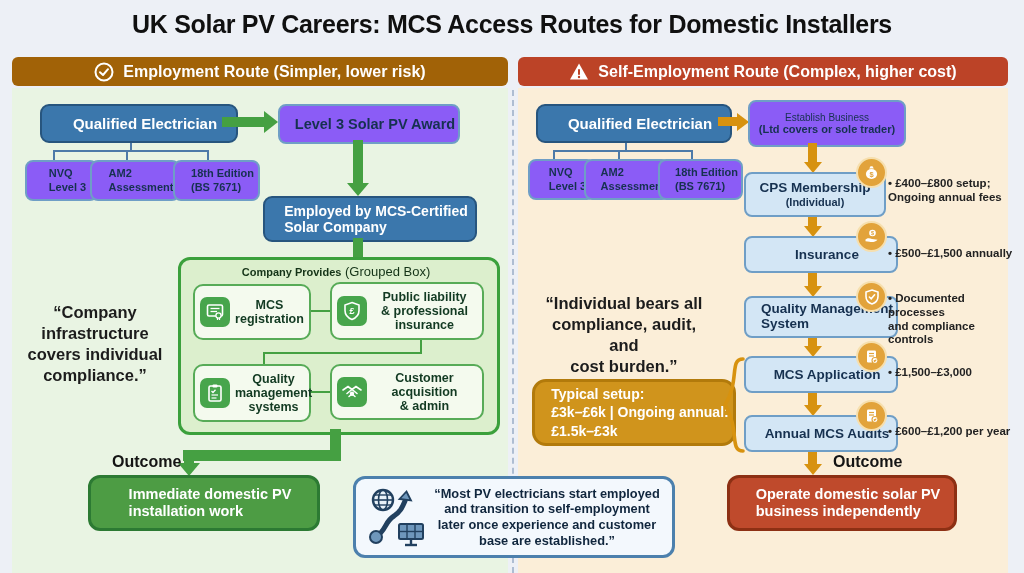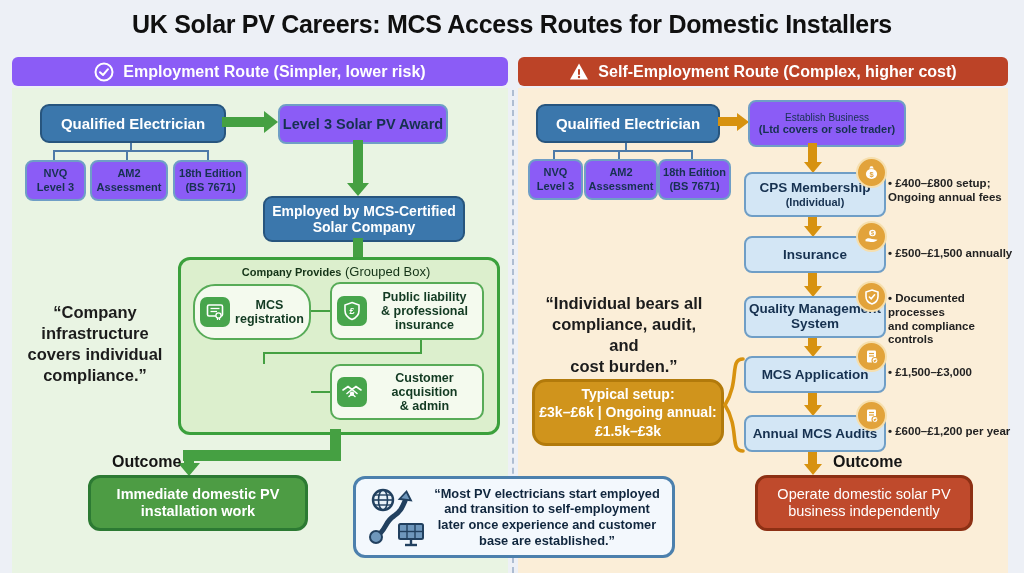--- a/index.html
+++ b/index.html
@@ -1,26 +1,26 @@
 <!DOCTYPE html>
 <html><head>
 <meta charset="utf-8">
 <style>
   html,body{margin:0;padding:0;}
   body{font-family:"Liberation Sans", sans-serif; background:#eef1f6;}
   .page{position:relative;width:1024px;height:573px;background:#edf0f6;overflow:hidden;}
   .abs{position:absolute;}
   .pre{white-space:pre-line;}
-  .ctr{display:flex;align-items:center;justify-content:center;text-align:center;}
+  .ctr{display:flex;align-items:center;justify-content:center;padding-left:12px;}
   .b{font-weight:bold;}
 
   .title{left:0;top:10px;width:1024px;text-align:center;font-size:25px;font-weight:bold;color:#101010;letter-spacing:-0.3px;}
 
   .hdr{height:29px;border-radius:6px;display:flex;align-items:center;justify-content:center;gap:9px;color:#ffffff;font-size:16px;font-weight:bold;}
-  .hdrL{left:12px;top:57px;width:496px;background:#8b5cf6;}
+  .hdrL{left:12px;top:57px;width:496px;background:#a16207;}
   .hdrR{left:518px;top:57px;width:490px;background:#bc4327;}
 
   .bodyL{left:12px;top:88px;width:496px;height:485px;background:#e9f4e3;}
   .bodyR{left:518px;top:88px;width:490px;height:485px;background:#fbeed8;}
   .divider{left:512px;top:90px;width:0;height:483px;border-left:2px dashed #aebdd2;}
 
   .boxdark{background:#3b77ac;border:2px solid #27557e;border-radius:9px;color:#fff;font-weight:bold;}
   .boxlight{background:#8b5cf6;border:2px solid #6f9ec6;border-radius:8px;color:#163150;font-weight:bold;}
   .qual{font-size:11px;line-height:1.2;}
 
@@ -43,21 +43,21 @@
   .ha.o::after{border-top:9px solid transparent;border-bottom:9px solid transparent;border-left:12px solid #d7920f;}
 
   .group{background:#dcefcd;border:3px solid #3ba03c;border-radius:12px;}
   .card{background:#f4faee;border:2px solid #57ab57;border-radius:10px;display:flex;align-items:center;gap:5px;padding:4px 5px;box-sizing:border-box;}
   .card .txt{flex:1;text-align:center;font-size:12.5px;font-weight:bold;color:#123a22;line-height:1.12;}
   .gicon{width:30px;height:30px;min-width:30px;background:#47a54c;border-radius:7px;display:flex;align-items:center;justify-content:center;}
 
   .quote{font-size:16.5px;font-weight:bold;color:#1c1c1c;line-height:1.28;text-align:center;}
   .outlab{font-size:16px;font-weight:bold;color:#141414;}
   .outgreen{background:#4d9c44;border:3px solid #2c7a33;border-radius:12px;color:#fff;font-weight:bold;font-size:14.5px;line-height:1.2;}
-  .outred{background:#bf4a2c;border:3px solid #8d3014;border-radius:12px;color:#fff;font-weight:normal;font-size:14.5px;line-height:1.2;margin-left:28px;}
+  .outred{background:#bf4a2c;border:3px solid #8d3014;border-radius:12px;color:#fff;font-weight:bold;font-size:14.5px;line-height:1.2;}
   .earn{font-size:13.5px;font-weight:bold;color:#2d8a34;text-align:center;line-height:1.25;}
 
   .step{background:#d3e6f5;border:2px solid #6f9ec6;border-radius:8px;color:#163150;}
   .step .t1{font-size:13.5px;font-weight:bold;line-height:1.1;}
   .step .t2{font-size:11px;font-weight:bold;line-height:1.1;}
   .goldc{width:27px;height:27px;border-radius:50%;background:#e2a33b;border:2px solid #f6dfae;display:flex;align-items:center;justify-content:center;}
   .note{font-size:11.5px;font-weight:600;color:#222;line-height:1.2;}
   .costbox{background:#d0941c;border:3px solid #b27a0b;border-radius:14px;color:#fff;font-weight:bold;font-size:14px;line-height:1.3;}
 
   .callout{background:#f3f8fd;border:3px solid #4c80ad;border-radius:12px;display:flex;align-items:center;gap:6px;padding:6px 10px;box-sizing:border-box;}
@@ -107,21 +107,21 @@
   <div class="abs" style="left:178px;top:262px;width:316px;text-align:center;color:#143317;">
     <span class="b" style="font-size:11px;">Company Provides</span><span style="font-size:13px;"> (Grouped Box)</span>
   </div>
 
   <div class="abs gline" style="left:311px;top:310px;width:19px;height:2px;"></div>
   <div class="abs gline" style="left:311px;top:391px;width:19px;height:2px;"></div>
   <div class="abs gline" style="left:420px;top:340px;width:2px;height:13px;"></div>
   <div class="abs gline" style="left:263px;top:352px;width:159px;height:2px;"></div>
   <div class="abs gline" style="left:263px;top:352px;width:2px;height:12px;"></div>
 
-  <div class="abs card" style="left:193px;top:284px;width:118px;height:56px;border-radius:22px;">
+  <div class="abs card" style="left:193px;top:284px;width:118px;height:56px;">
     <span class="gicon">
       <svg width="20" height="20" viewBox="0 0 20 20">
           <rect x="2.5" y="3" width="15" height="11" rx="1.5" fill="none" stroke="#fff" stroke-width="1.6"></rect>
           <line x1="5.5" y1="6.5" x2="14.5" y2="6.5" stroke="#fff" stroke-width="1.3"></line>
           <line x1="5.5" y1="9.5" x2="12" y2="9.5" stroke="#fff" stroke-width="1.3"></line>
           <circle cx="13.5" cy="13.5" r="2.6" fill="#47a54c" stroke="#fff" stroke-width="1.3"></circle>
           <path d="M12.5 15.8 L12.5 18 M14.5 15.8 L14.5 18" stroke="#fff" stroke-width="1.2"></path>
         </svg>
     </span>
     <span class="txt pre">MCS
@@ -133,20 +133,34 @@
       <svg width="20" height="20" viewBox="0 0 20 20">
           <path d="M10 1.5 L17 4 V9.5 C17 14 13.8 17 10 18.5 C6.2 17 3 14 3 9.5 V4 Z" fill="none" stroke="#fff" stroke-width="1.6"></path>
           <text x="10" y="13.4" text-anchor="middle" font-size="9" font-weight="bold" fill="#fff">£</text>
         </svg>
     </span>
     <span class="txt pre">Public liability
 &amp; professional
 insurance</span>
   </div>
 
+  <div class="abs card" style="left:193px;top:364px;width:118px;height:58px;">
+    <span class="gicon">
+      <svg width="20" height="20" viewBox="0 0 20 20">
+          <rect x="4" y="3" width="12" height="15" rx="1.5" fill="none" stroke="#fff" stroke-width="1.6"></rect>
+          <rect x="7.5" y="1.5" width="5" height="3" rx="1" fill="#fff"></rect>
+          <path d="M6.5 8 L8 9.5 L10.5 6.8" fill="none" stroke="#fff" stroke-width="1.3"></path>
+          <line x1="6.5" y1="12" x2="13" y2="12" stroke="#fff" stroke-width="1.2"></line>
+          <line x1="6.5" y1="15" x2="11.5" y2="15" stroke="#fff" stroke-width="1.2"></line>
+        </svg>
+    </span>
+    <span class="txt pre">Quality
+management
+systems</span>
+  </div>
 
   <div class="abs card" style="left:330px;top:364px;width:154px;height:56px;">
     <span class="gicon">
       <svg width="22" height="22" viewBox="0 0 22 22">
           <path d="M2 9 L7 5.5 L11 8.5 L15 5.5 L20 9" fill="none" stroke="#fff" stroke-width="1.6" stroke-linecap="round"></path>
           <path d="M6 12.5 L11 8.5 L16 12.5" fill="none" stroke="#fff" stroke-width="1.6" stroke-linecap="round"></path>
           <circle cx="11" cy="12.8" r="2.2" fill="#fff"></circle>
           <path d="M8 15.5 L11 13 L14 15.5" fill="none" stroke="#fff" stroke-width="1.5" stroke-linecap="round"></path>
         </svg>
     </span>

